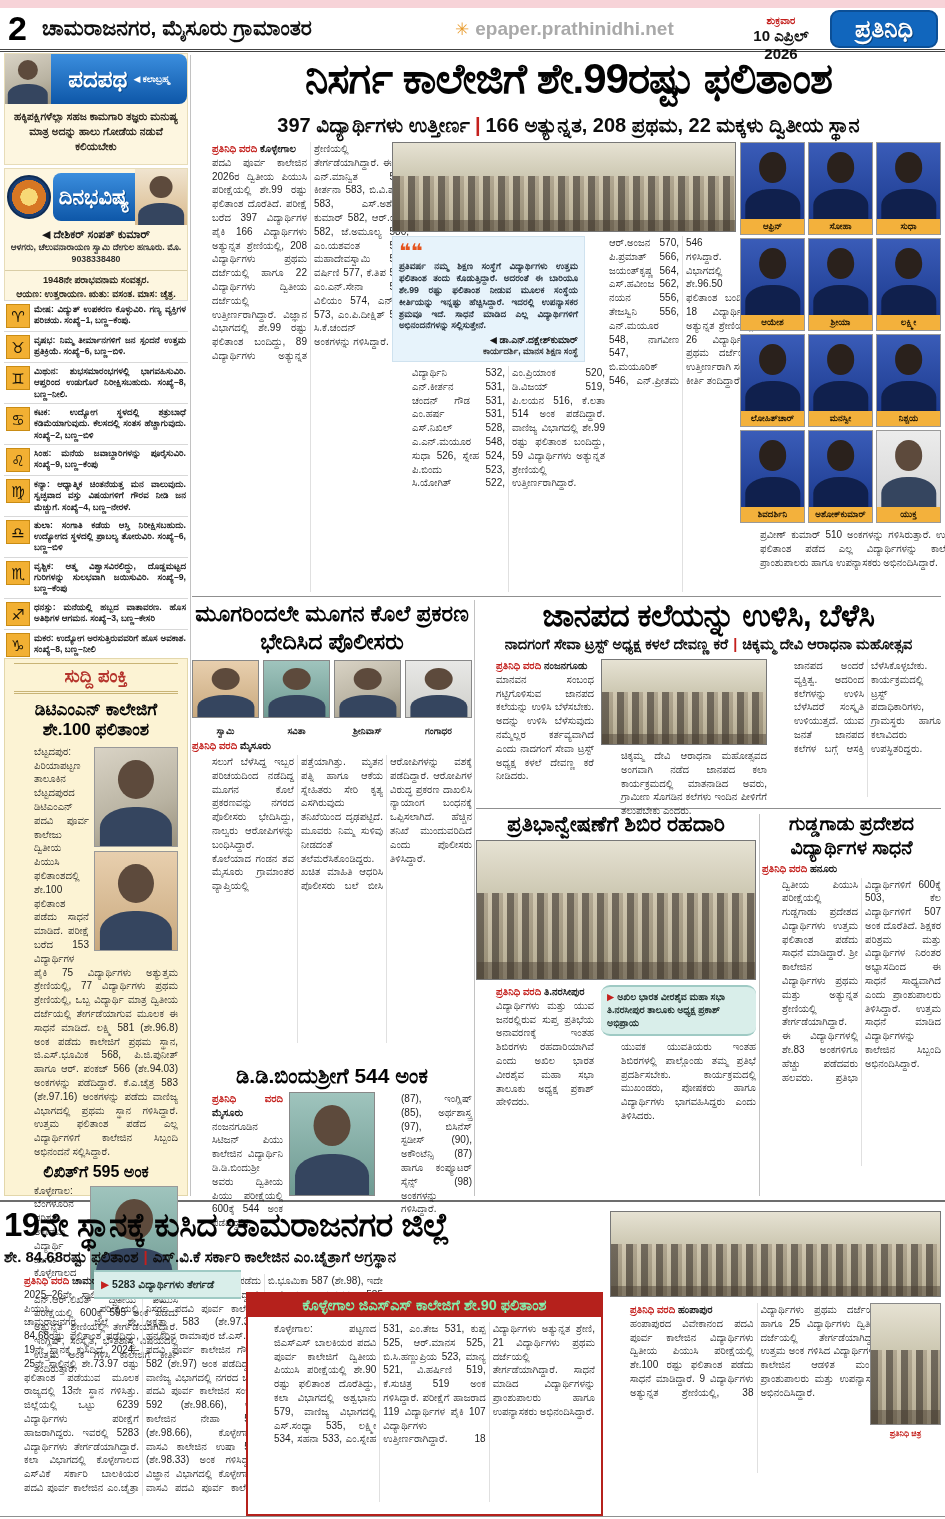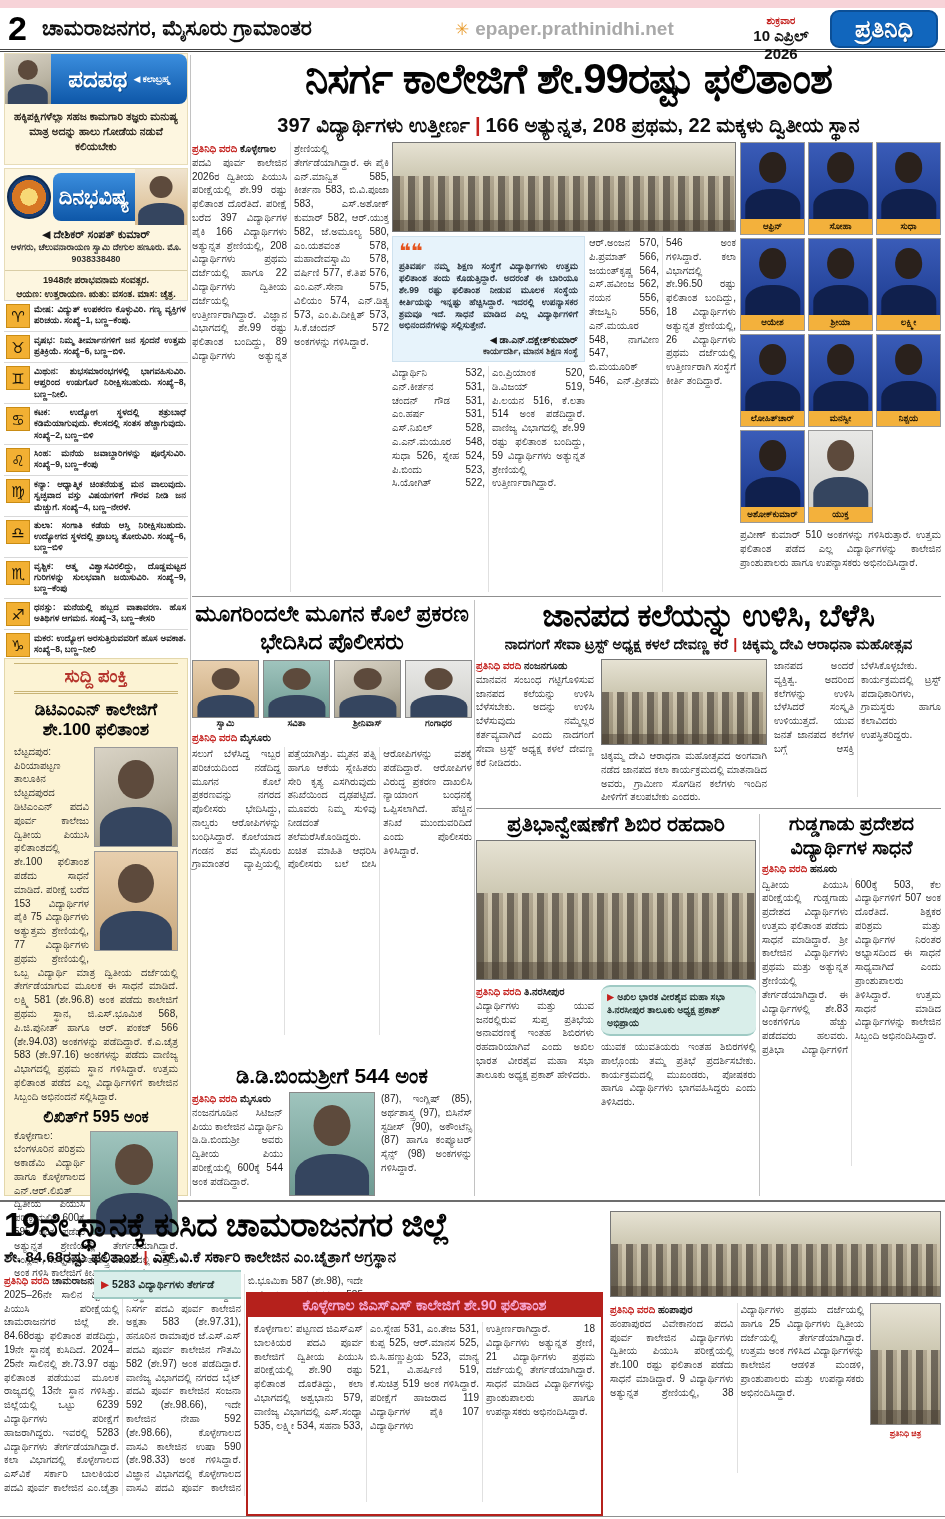--- a/index.html
+++ b/index.html
@@ -37,21 +37,21 @@
 .ph.tan  { background:linear-gradient(#e8cfae,#c9a97e); }
 .ph.teal { background:linear-gradient(#9fc4bd,#6f9a92); }
 .ph.group { background:linear-gradient(#e6e2d3,#c9c4ad 45%,#a7a389); }
 .ph.group::before { content:""; position:absolute; left:0; right:0; bottom:0; height:62%;
   background:repeating-linear-gradient(90deg, rgba(48,38,32,.58) 0 7px, rgba(112,90,70,.30) 7px 11px,
   rgba(216,196,172,.28) 11px 15px); }
 .ph.group::after { content:""; position:absolute; left:0; right:0; bottom:0; height:12%;
   background:rgba(70,60,48,.45); }
 
 
-.body-txt { font-size:10px; line-height:1.38; text-align:justify; color:#1c1c1c; }
+.body-txt { font-size:10px; line-height:1.38; text-align:justify; color:#1c1c1c;margin-left:20px; }
 .cols2 { columns:2; column-gap:7px; column-rule:1px solid #e0e0e0; }
 .cols3 { columns:3; column-gap:7px; column-rule:1px solid #e0e0e0; }
 .byline { font-size:10px; font-weight:800; }
 .byline .r { color:#c4201d; }
 .deck { font-weight:800; color:#0d0d0d; }
 .deck .pipe { color:#c4201d; font-weight:800; padding:0 5px; }
 
 
 #pada { position:absolute; left:4px; top:53px; width:184px; height:112px; background:#fdf6e0; border:1px solid #e7dcb8; }
 .banner-row { display:flex; align-items:stretch; }
@@ -110,21 +110,21 @@
 .p-name { background:#f3b13c; font-size:8.6px; font-weight:800; text-align:center; padding:2px 0; color:#201603; }
 .p-cell:nth-child(12) .p-img { background:linear-gradient(#ececec,#d6d6d6); }
 #portrait-note { position:absolute; left:740px; top:528px; width:201px; height:64px; }
 
 
 #murder { position:absolute; left:192px; top:600px; width:280px; }
 #murder-hl { font-size:22px; font-weight:800; text-align:center; line-height:1.25; color:#050505; }
 #mugshots { display:flex; gap:4px; margin-top:5px; }
 .mug { flex:1; }
 .mug .m-img { height:58px; border:1px solid #888; }
-.mug .m-name { text-align:center; font-size:8.8px; font-weight:800; padding-top:0; }
+.mug .m-name { text-align:center; font-size:8.8px; font-weight:800; padding-top:8px; }
 #murder-byline { margin-top:3px; }
 #murder-body { margin-top:3px; height:288px; }
 
 
 #bindu { position:absolute; left:192px; top:1056px; width:280px; }
 #bindu-hl { font-size:21px; font-weight:800; text-align:center; color:#050505;margin-top:8px; }
 #bindu-row { display:flex; gap:6px; margin-top:4px; }
 #bindu-row .t { flex:1; }
 #bindu-photo { flex:0 0 86px; height:104px; border:1px solid #888; }
 
@@ -152,21 +152,21 @@
 
 #district { position:absolute; left:4px; top:1206px; width:600px; }
 #district-hl { font-size:33px; font-weight:800; letter-spacing:-0.5px; color:#040404; }
 #district-deck { font-size:15px; margin-top:3px; }
 #district-body { position:relative; margin-top:8px; width:237px; height:222px; }
 #stat-box { position:absolute; left:90px; top:64px; width:147px; background:#d9eeea;
   border-top:2px solid #9fcac4; border-bottom:2px solid #9fcac4; padding:5px 7px;
   font-size:10.5px; font-weight:800; line-height:1.45; color:#1d2b28; }
 #stat-box .arrow { color:#c4201d; margin-right:3px; }
 #gssbox { position:absolute; left:246px; top:1292px; width:357px; height:224px; border:2px solid #b5211c; background:#fff; }
-#gss-title { background:#b5211c; color:#f9a8d4; text-align:center; font-size:14.5px; font-weight:800; padding:3px 0; }
+#gss-title { background:#b5211c; color:#86efac; text-align:center; font-size:14.5px; font-weight:800; padding:3px 0; }
 #gss-body { padding:5px 6px; height:190px; }
 #vivek { position:absolute; left:610px; top:1206px; width:331px; }
 #vivek-hl { font-size:23px; font-weight:800; text-align:center; color:#040404; }
 #vivek-photo { width:331px; height:86px; border:1px solid #777; margin-top:5px; }
 #vivek-bottom { position:relative; margin-top:6px; height:170px; }
 #vivek-body { width:254px; height:170px; }
 #vivek-photo2 { position:absolute; right:0; top:0; width:71px; height:122px; border:1px solid #888; }
 #vivek-cap2 { position:absolute; right:0; top:126px; width:71px; font-size:8px; font-weight:800; color:#c4201d; text-align:center; }
 </style>
 </head>
@@ -341,20 +341,24 @@
         <div class="p-img ph person blue"></div>
         <figcaption class="p-name">ಲೋಹಿತ್‌ಚಾರ್</figcaption>
       </figure>
     <figure class="p-cell">
         <div class="p-img ph person blue"></div>
         <figcaption class="p-name">ಮನಸ್ವೀ</figcaption>
       </figure>
     <figure class="p-cell">
         <div class="p-img ph person blue"></div>
         <figcaption class="p-name">ನಿಶ್ಚಯ</figcaption>
+      </figure>
+    <figure class="p-cell">
+        <div class="p-img ph person blue"></div>
+        <figcaption class="p-name">ಶಿವದರ್ಶಿನಿ</figcaption>
       </figure>
     <figure class="p-cell">
         <div class="p-img ph person blue"></div>
         <figcaption class="p-name">ಅಶೋಕ್‌ಕುಮಾರ್</figcaption>
       </figure>
     <figure class="p-cell">
         <div class="p-img ph person gray"></div>
         <figcaption class="p-name">ಯುಕ್ತ</figcaption>
       </figure>
   </div>

